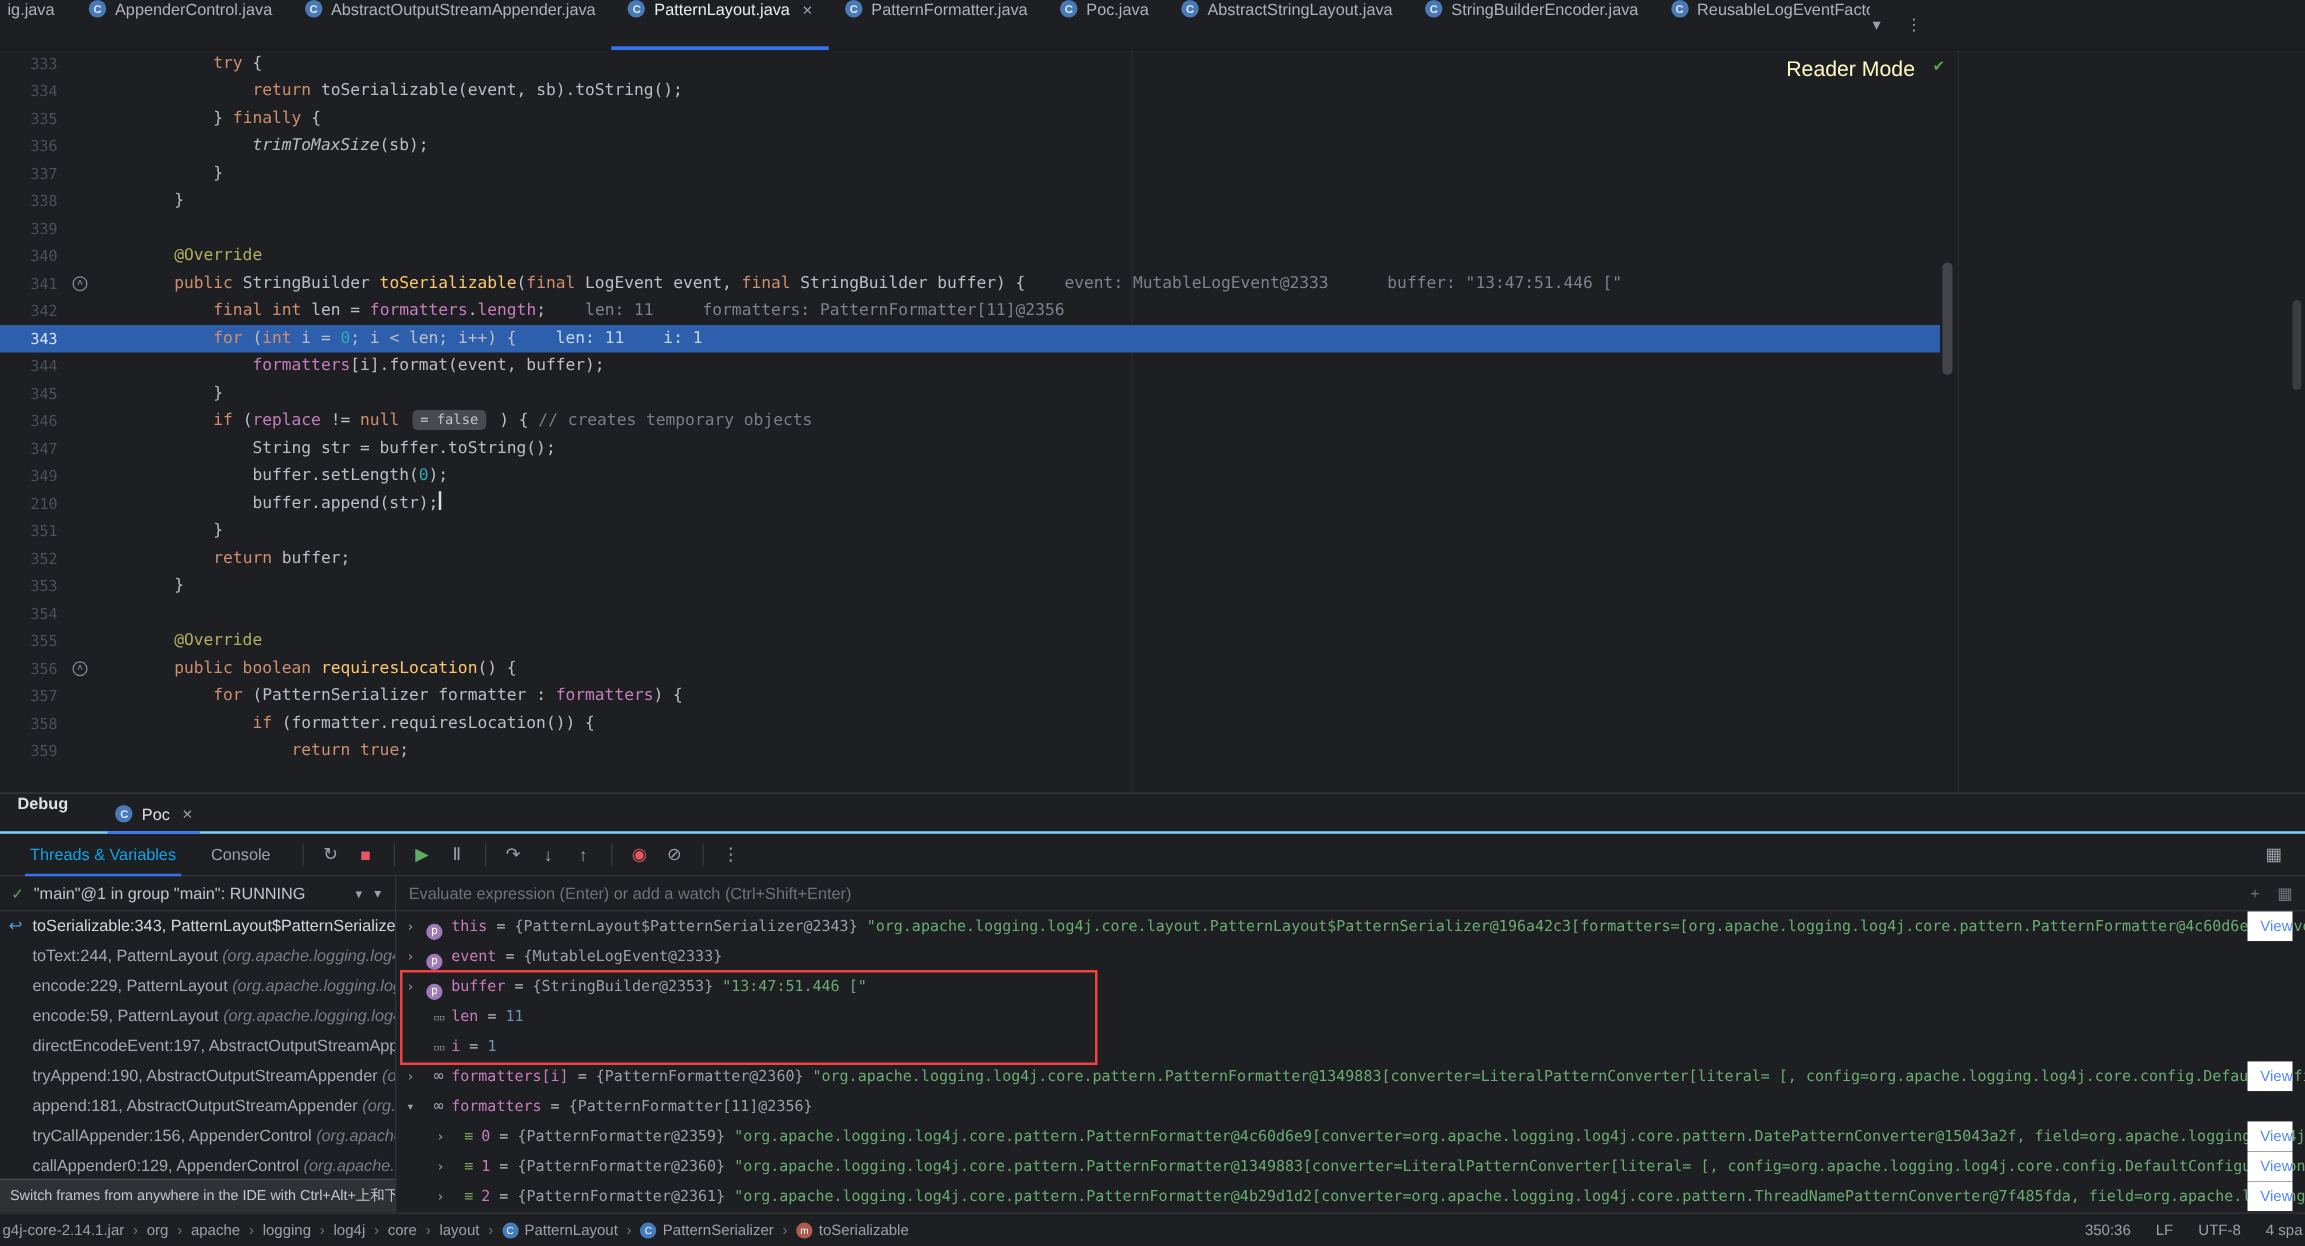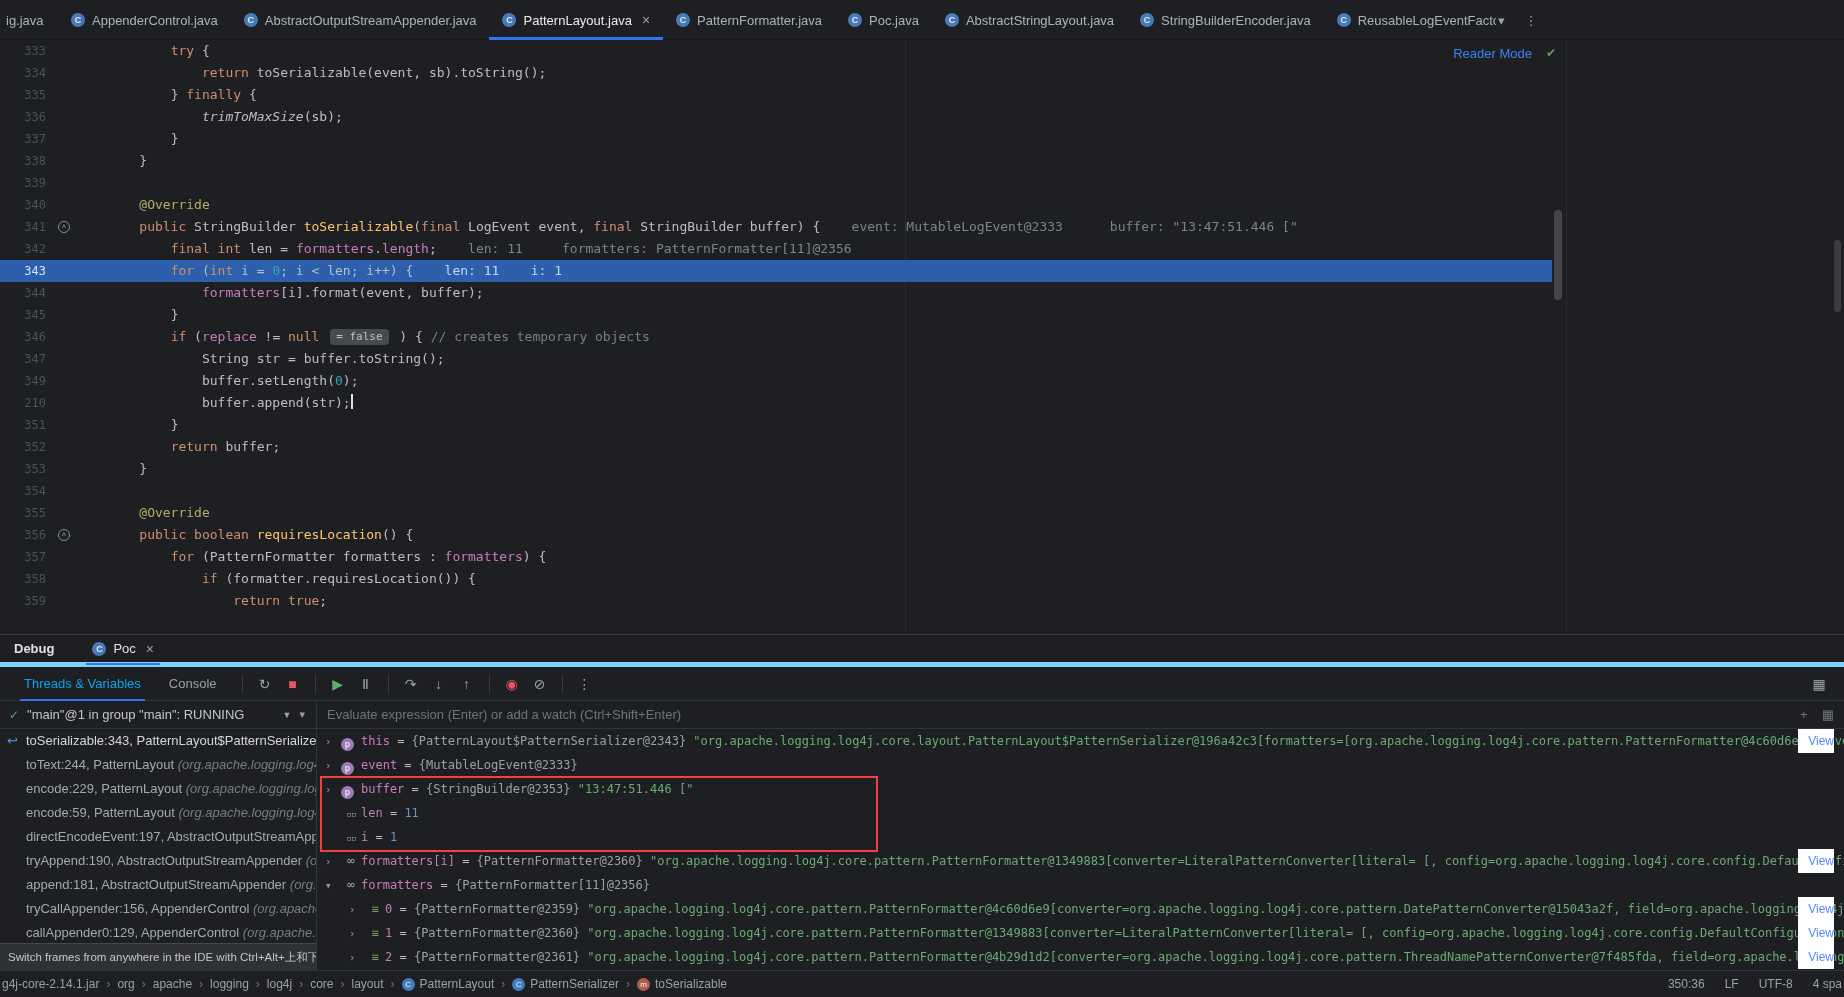--- a/index.html
+++ b/index.html
@@ -3,21 +3,21 @@
 <meta charset="utf-8">
 <style>
   *{box-sizing:border-box;margin:0;padding:0}
   html,body{width:1844px;height:997px;overflow:hidden;background:#1e1f22}
   body{font-family:"Liberation Sans","DejaVu Sans",sans-serif;-webkit-font-smoothing:antialiased}
   #app{position:relative;width:1844px;height:997px;background:#1e1f22;color:#bcbec4;overflow:hidden}
 
   
   #tabbar{position:absolute;left:0;top:0;width:1844px;height:40px;background:#1e1f22;border-bottom:1px solid #17181b}
   #tabs-strip{display:flex;height:40px;max-width:1496px;overflow:hidden}
-  .tab{flex:0 0 auto;display:flex;align-items:center;gap:7px;padding:0 13px;font-size:13px;color:#aeb2b9;position:relative;white-space:nowrap;cursor:default}
+  .tab{flex:0 0 auto;display:flex;gap:7px;padding:0 13px;font-size:13px;color:#aeb2b9;position:relative;white-space:nowrap;cursor:default}
   .tab.first{width:58px;padding:0 6px;overflow:hidden}
   .tab.active{color:#e9ebef}
   .tab.active::after{content:"";position:absolute;left:0;right:0;bottom:0;height:3px;background:#3574f0}
   .fic{display:inline-block;width:14px;height:14px;border-radius:50%;background:#4a7ab5;color:#d9eafc;font-size:9px;line-height:14px;text-align:center;font-weight:bold;flex:0 0 auto}
   .tclose{color:#9da0a8;font-size:14px;margin-left:3px}
   #tab-actions{position:absolute;left:1498px;top:0;height:40px;display:flex;align-items:center;gap:20px;color:#9da0a8;font-size:13px}
 
   
   #editor{position:absolute;left:0;top:40px;width:1566px;height:594px;background:#1e1f22;overflow:hidden}
   .wrap-guide{position:absolute;left:905px;top:0;bottom:0;width:1px;background:#2a2c31}
@@ -29,30 +29,30 @@
   .gicon{position:absolute;left:58px;top:5px;width:12px;height:12px;border:1px solid #848b93;border-radius:50%;color:#9aa1a9;font-size:8px;line-height:10px;text-align:center}
   .codeseg{position:absolute;left:108px;top:0;white-space:pre}
   .t-kw{color:#cf8e6d}.t-pl{color:#bcbec4}.t-nm{color:#2aacb8}
   .t-cm{color:#7a7e85}.t-fld{color:#c77dbb}.t-mth{color:#ffc66d}.t-ann{color:#b3ae60}
   .t-itl{color:#bcbec4;font-style:italic}
   .hint{color:#7d828d}
   .line.exec .hint{color:#c4d7f2}
   .chip{display:inline-block;background:#474a4f;border-radius:4px;padding:0 6px;margin:0 3px;font-size:11px;line-height:16px;vertical-align:1px;color:#c0c3c9}
   .caret{display:inline-block;width:2px;height:15px;background:#dcdee2;vertical-align:-2px}
   .ed-scroll{position:absolute;right:4px;top:170px;width:8px;height:90px;background:#43454a;border-radius:4px}
-  .reader{position:absolute;top:6px;right:34px;color:#3b82f6;font-size:13px}
+  .reader{position:absolute;top:6px;right:34px;color:#fef9c3;font-size:17px}
   .inspect{position:absolute;top:6px;right:10px;color:#57a64f;font-size:12px}
 
   
   #rightpane{position:absolute;left:1566px;top:40px;width:278px;height:594px;background:#1e1f22;border-left:1px solid #2a2b2f}
   .rp-scroll{position:absolute;right:3px;top:200px;width:7px;height:72px;background:#3a3c40;border-radius:4px}
 
   
   #debug{position:absolute;left:0;top:634px;width:1844px;height:336px;background:#1e1f22;border-top:1px solid #393b40}
-  .dtabs{height:32px;border-bottom:5px solid #7dd3fc;display:flex;align-items:center;padding-left:14px}
+  .dtabs{height:32px;border-bottom:2px solid #7dd3fc;display:flex;align-items:flex-start;padding-left:14px}
   .dtitle{font-size:13px;font-weight:bold;color:#dfe1e5;margin-right:28px}
   .dtab{display:flex;align-items:center;gap:7px;height:32px;padding:0 10px;position:relative;color:#dfe1e5;font-size:13px}
   .dtab::after{content:"";position:absolute;left:4px;right:4px;bottom:0;height:2px;background:#3574f0}
   .toolbar{height:34px;border-bottom:1px solid #313438;display:flex;align-items:center;gap:2px;padding-left:14px}
   .vtab{font-size:13px;height:34px;display:flex;align-items:center;padding:0 10px;position:relative;color:#9da0a8;margin-right:6px}
   .vtab.active{color:#0ea5e9}
   .vtab.active::after{content:"";position:absolute;left:6px;right:6px;bottom:0;height:2px;background:#3574f0}
   .sep{width:1px;height:18px;background:#393b40;margin:0 7px;flex:0 0 auto}
   .tbicon{width:26px;height:26px;display:flex;align-items:center;justify-content:center;font-size:14px;color:#9da0a8;border-radius:4px;flex:0 0 auto}
   .layend{margin-left:auto;margin-right:12px}
@@ -166,21 +166,21 @@
         <div class="line"><span class="num">346</span><span class="codeseg">        <span class="t-kw">if</span><span class="t-pl"> (</span><span class="t-fld">replace</span><span class="t-pl"> != </span><span class="t-kw">null</span><span class="t-pl"> </span><span class="chip">= false</span><span class="t-pl"> ) { </span><span class="t-cm">// creates temporary objects</span></span></div>
         <div class="line"><span class="num">347</span><span class="codeseg">            <span class="t-pl">String str = buffer.toString();</span></span></div>
         <div class="line"><span class="num">349</span><span class="codeseg">            <span class="t-pl">buffer.setLength(</span><span class="t-nm">0</span><span class="t-pl">);</span></span></div>
         <div class="line"><span class="num">210</span><span class="codeseg">            <span class="t-pl">buffer.append(str);</span><span class="caret"></span></span></div>
         <div class="line"><span class="num">351</span><span class="codeseg">        <span class="t-pl">}</span></span></div>
         <div class="line"><span class="num">352</span><span class="codeseg">        <span class="t-kw">return</span><span class="t-pl"> buffer;</span></span></div>
         <div class="line"><span class="num">353</span><span class="codeseg">    <span class="t-pl">}</span></span></div>
         <div class="line"><span class="num">354</span><span class="codeseg"></span></div>
         <div class="line"><span class="num">355</span><span class="codeseg">    <span class="t-ann">@Override</span></span></div>
         <div class="line"><span class="num">356</span><span class="gicon">˄</span><span class="codeseg">    <span class="t-kw">public boolean </span><span class="t-mth">requiresLocation</span><span class="t-pl">() {</span></span></div>
-        <div class="line"><span class="num">357</span><span class="codeseg">        <span class="t-kw">for</span><span class="t-pl"> (PatternFormatter formatters : </span><span class="t-fld">formatters</span><span class="t-pl">) {</span></span></div>
+        <div class="line"><span class="num">357</span><span class="codeseg">        <span class="t-kw">for</span><span class="t-pl"> (PatternSerializer formatter : </span><span class="t-fld">formatters</span><span class="t-pl">) {</span></span></div>
         <div class="line"><span class="num">358</span><span class="codeseg">            <span class="t-kw">if</span><span class="t-pl"> (formatter.requiresLocation()) {</span></span></div>
         <div class="line"><span class="num">359</span><span class="codeseg">                <span class="t-kw">return </span><span class="t-kw">true</span><span class="t-pl">;</span></span></div>
       </div>
     <div class="ed-scroll"></div>
     <div class="reader">Reader Mode</div>
     <div class="inspect">✔</div>
   </div>
 
   <div id="rightpane">
     <div class="rp-scroll"></div>

